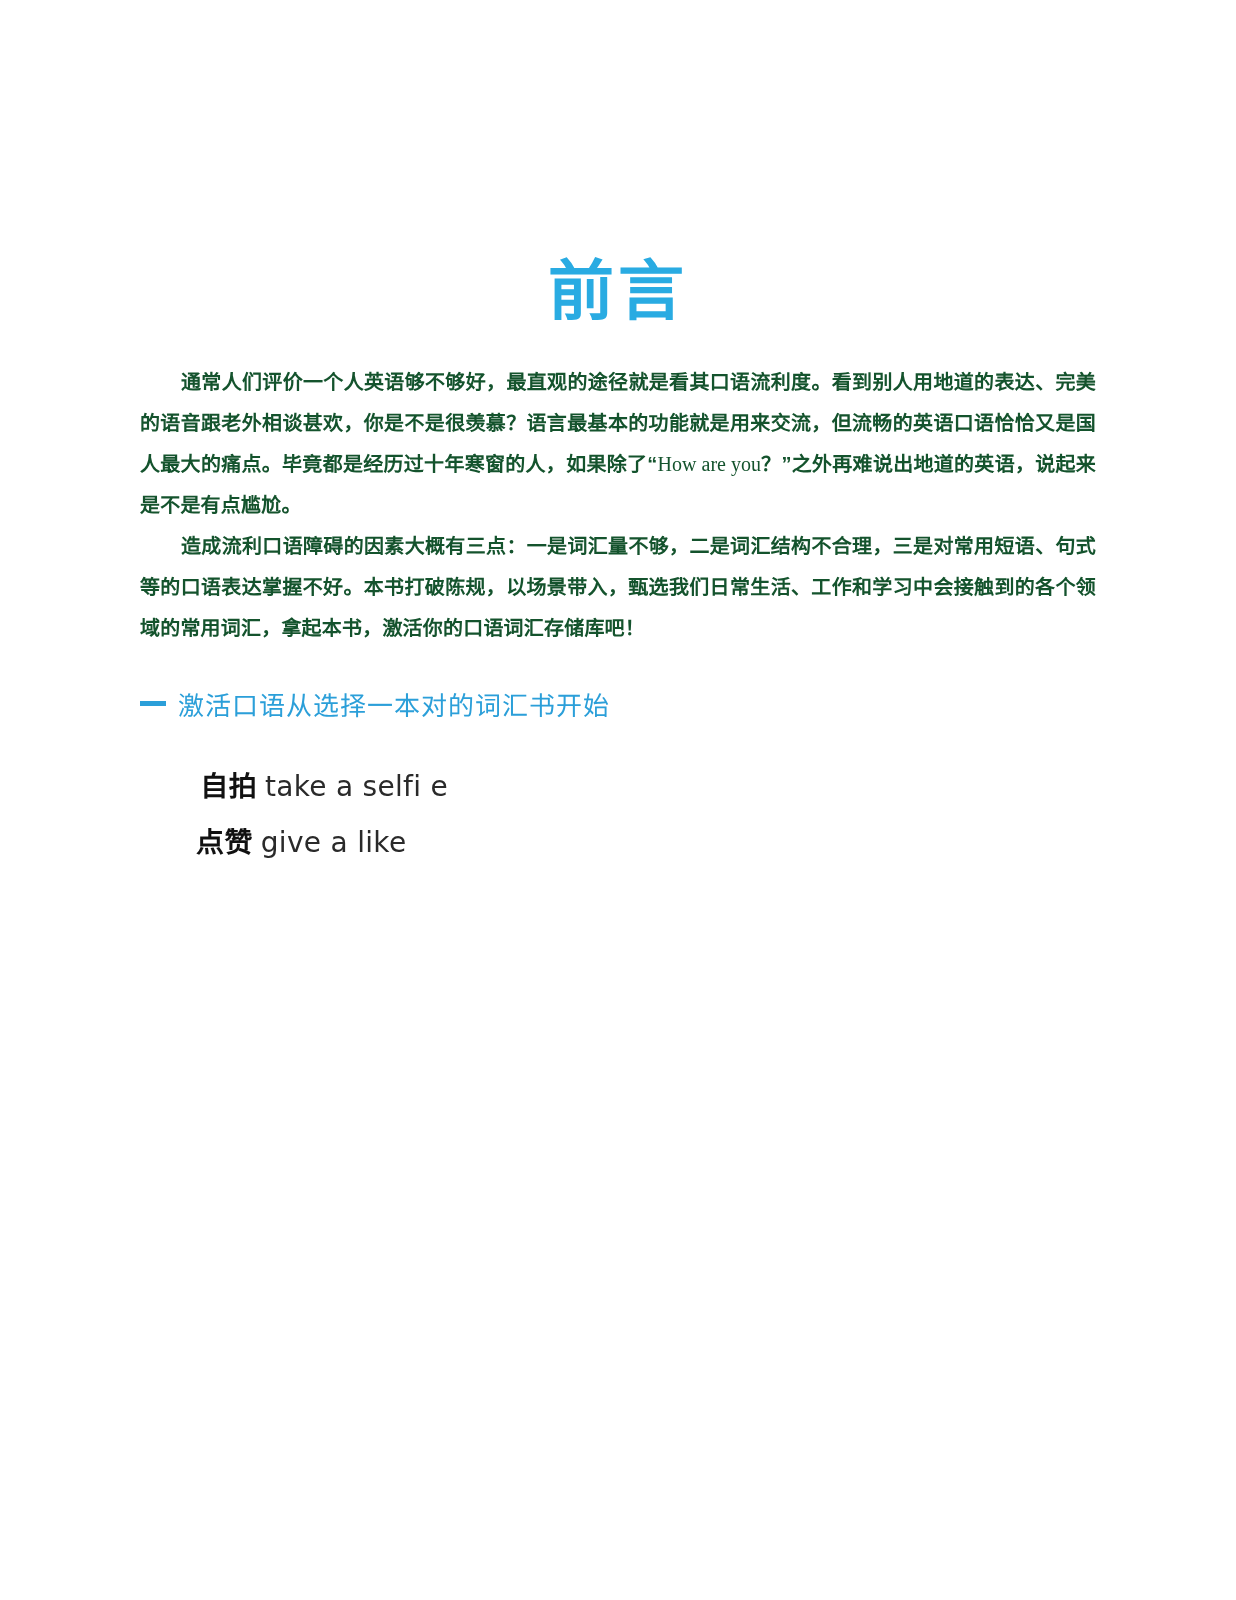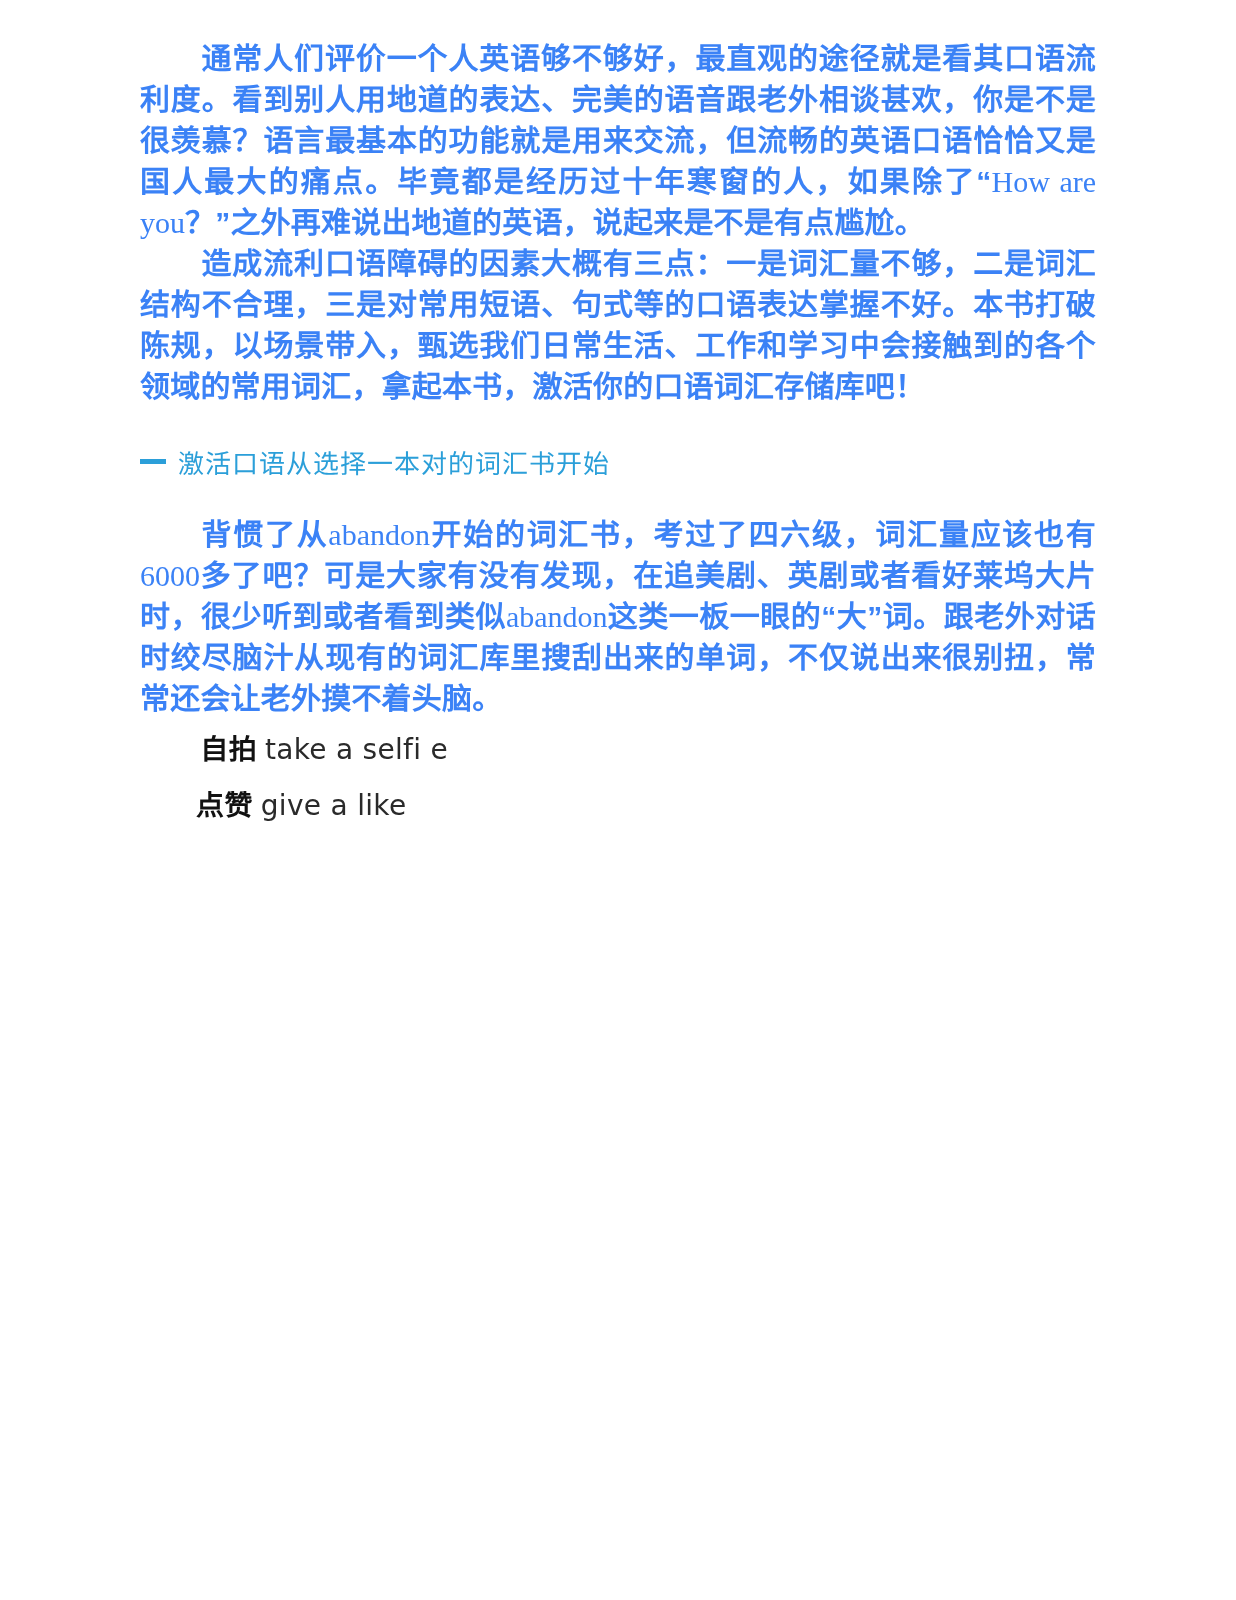--- a/index.html
+++ b/index.html
@@ -31,27 +31,27 @@
     line-height: 1.0;
     font-weight: 700;
     color: #29abe2;
     letter-spacing: 4px;
   }
   .body-block {
     margin-top: 38px;
   }
   p.para {
     margin: 0;
-    font-size: 30px;
+    font-size: 20px;
     line-height: 41px;
     font-weight: 700;
     text-align: justify;
     text-justify: inter-ideograph;
     letter-spacing: 0.2px;
-    color: #3b82f6;
+    color: #14532d;
   }
   p.para.indent {
     text-indent: 2.05em;
   }
   .latin {
     font-family: "Liberation Serif", "DejaVu Serif", serif;
     font-weight: 400;
     letter-spacing: 0px;
   }
   .section-head {
@@ -95,35 +95,35 @@
     letter-spacing: 0.3px;
     color: #2a2a2a;
   }
   .vocab-item.pad-left-extra { text-indent: 2.15em; }
 </style>
 </head>
 <body>
 
 <div class="page">
 
+  <h1 class="title">前言</h1>
 
   <div class="body-block">
 
     <p class="para indent">通常人们评价一个人英语够不够好，最直观的途径就是看其口语流利度。看到别人用地道的表达、完美的语音跟老外相谈甚欢，你是不是很羡慕？语言最基本的功能就是用来交流，但流畅的英语口语恰恰又是国人最大的痛点。毕竟都是经历过十年寒窗的人，如果除了“<span class="latin">How are you</span>？”之外再难说出地道的英语，说起来是不是有点尴尬。</p>
 
     <p class="para indent">造成流利口语障碍的因素大概有三点：一是词汇量不够，二是词汇结构不合理，三是对常用短语、句式等的口语表达掌握不好。本书打破陈规，以场景带入，甄选我们日常生活、工作和学习中会接触到的各个领域的常用词汇，拿起本书，激活你的口语词汇存储库吧！</p>
 
     <h2 class="section-head">
       <span class="dash"></span>
       <span>激活口语从选择一本对的词汇书开始</span>
     </h2>
 
     <div class="gap-sm"></div>
 
-    <p class="para indent">背惯了从<span class="latin">abandon</span>开始的词汇书，考过了四六级，词汇量应该也有<span class="latin">6000</span>多了吧？可是大家有没有发现，在追美剧、英剧或者看好莱坞大片时，很少听到或者看到类似<span class="latin">abandon</span>这类一板一眼的“大”词。跟老外对话时绞尽脑汁从现有的词汇库里搜刮出来的单词，不仅说出来很别扭，常常还会让老外摸不着头脑。</p>
 
 
     <ul class="vocab-list">
       <li class="vocab-item pad-left-extra">
         <span class="cn">自拍</span>
         <span class="en">take a selfi e</span>
       </li>
       <li class="vocab-item">
         <span class="cn">点赞</span>
         <span class="en">give a like</span>

